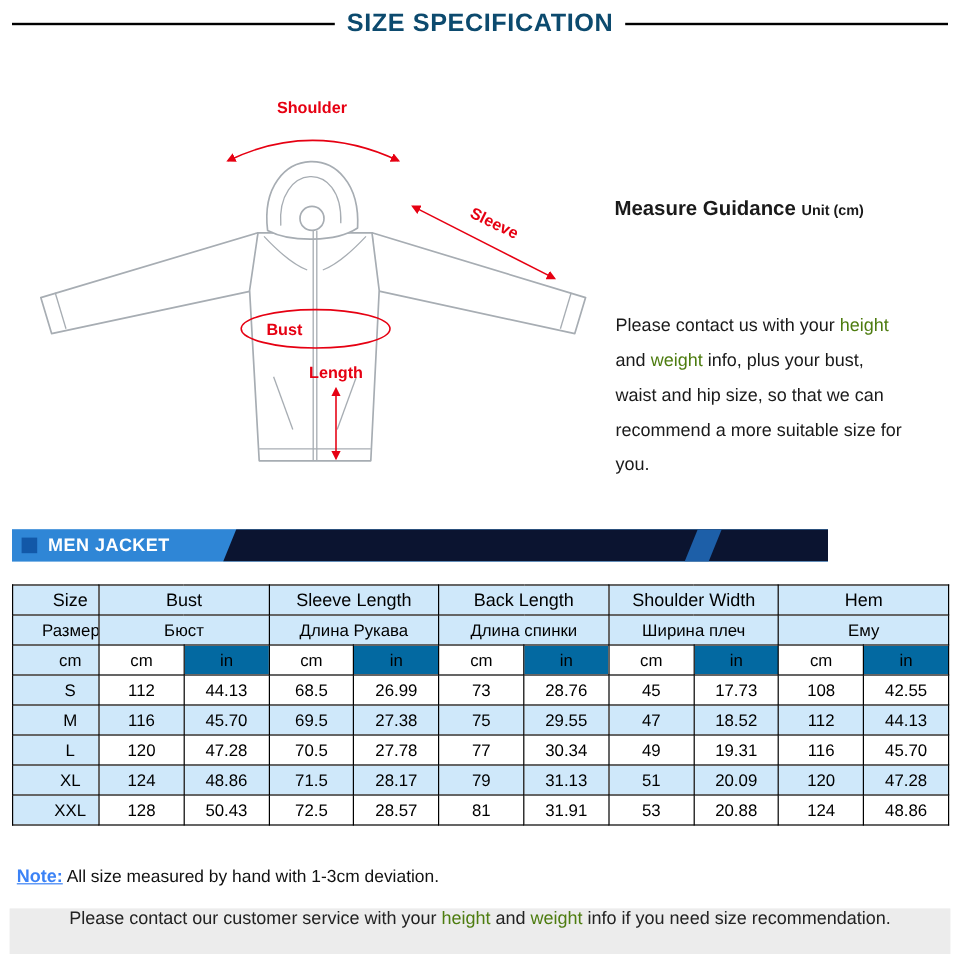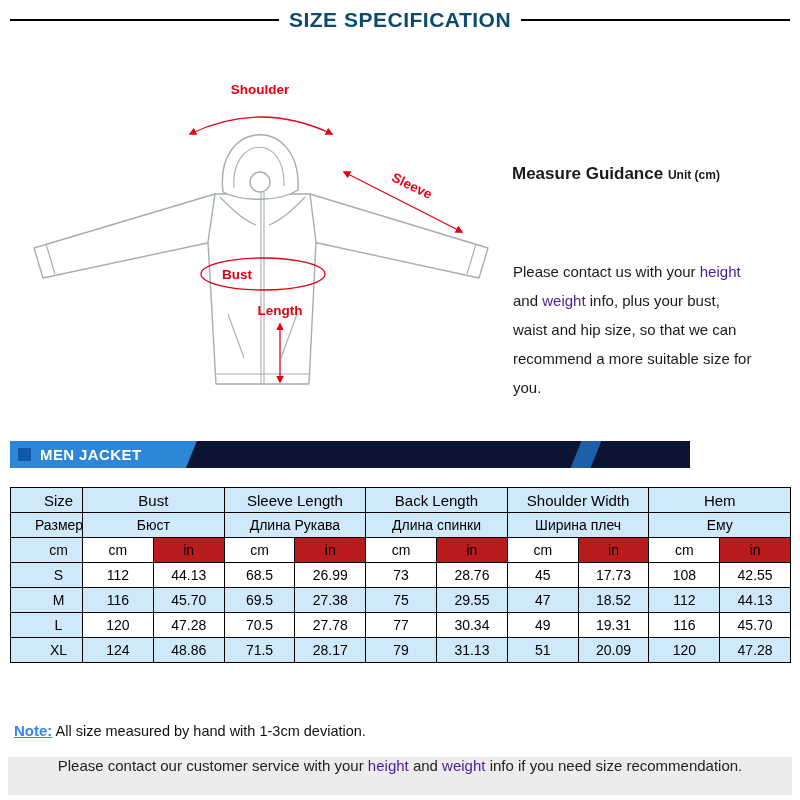--- a/index.html
+++ b/index.html
@@ -17,41 +17,41 @@
   .diagram { position:absolute; left:10px; top:52px; width:500px; height:375px; }
   .jl { fill:#ffffff; stroke:#a7adb3; stroke-width:1.4; stroke-linejoin:round; }
   .jd { fill:none; stroke:#a7adb3; stroke-width:1.1; }
   .rline { stroke:#e60012; stroke-width:1.3; fill:none; }
   .rlabel { fill:#e60012; font:700 13.5px "Liberation Sans", sans-serif; }
 
   
   .guidance-head { position:absolute; left:512px; top:164px; font-size:17px; font-weight:700; color:#1a1a1a; white-space:nowrap; }
   .guidance-head .unit { font-size:12px; font-weight:700; }
   .guidance-text { position:absolute; left:513px; top:258px; width:242px; font-size:15px; line-height:1.93; color:#1a1a1a; margin:0; }
-  .hl { color:#4c1d95; }
+  .hl { color:#4d7c0f; }
 
   
   .banner { position:absolute; left:10px; top:441px; width:680px; height:27px; background:#2f86d6; overflow:hidden; }
   .banner .navy { position:absolute; top:0; bottom:0; left:176px; width:760px; background:#0b1430; transform:skewX(-22deg); transform-origin:bottom left; }
   .banner .stripe { position:absolute; top:0; bottom:0; left:566px; width:20px; background:#1d5fa8; transform:skewX(-22deg); }
   .banner .sq { position:absolute; left:8px; top:7px; width:13px; height:13px; background:#1258a8; }
   .banner .label { position:absolute; left:30px; top:0; line-height:27px; color:#fff; font-weight:700; font-size:15px; letter-spacing:0.4px; }
 
   
   .size-table { position:absolute; left:10px; top:487px; width:780px; border-collapse:collapse; table-layout:fixed; }
   .size-table th, .size-table td {
     border:1px solid #000; height:24px; text-align:center; vertical-align:middle;
     font-weight:400; padding:0; color:#000; overflow:hidden; white-space:nowrap;
   }
   .size-table thead th { background:#cfe8fa; }
   .size-table thead tr.hdr-en th { font-size:15px; }
   .size-table thead tr.hdr-ru th { font-size:14px;margin-left:10px; }
   .size-table thead tr.units th { font-size:14px; }
   .size-table thead tr.units th.u-cm { background:#ffffff; }
-  .size-table thead tr.units th.u-in { background:#b91c1c; }
+  .size-table thead tr.units th.u-in { background:#0369a1; }
   .size-table th.c-size, .size-table td.c-size { background:#cfe8fa;padding-left:24px; }
   .size-table tbody td { background:#ffffff; font-size:14px; }
   .size-table tbody tr.alt td { background:#cfe8fa; }
   .size-table tbody td.c-size { background:#cfe8fa; }
 
   
   .note { position:absolute; left:14px; top:722px; font-size:14.5px; color:#111; }
   .note .note-label { color:#3b82f6; font-weight:700; font-size:15px; text-decoration:underline; }
   .footer {
     position:absolute; left:8px; right:8px; top:757px; height:38px; background:#ececec;
@@ -213,20 +213,33 @@
           <td>48.86</td>
           <td>71.5</td>
           <td>28.17</td>
           <td>79</td>
           <td>31.13</td>
           <td>51</td>
           <td>20.09</td>
           <td>120</td>
           <td>47.28</td>
         </tr>
+        <tr>
+          <td class="c-size">XXL</td>
+          <td>128</td>
+          <td>50.43</td>
+          <td>72.5</td>
+          <td>28.57</td>
+          <td>81</td>
+          <td>31.91</td>
+          <td>53</td>
+          <td>20.88</td>
+          <td>124</td>
+          <td>48.86</td>
+        </tr>
       </tbody>
   </table>
 
   <div class="note">
     <span class="note-label">Note:</span><span> All size measured by hand with 1-3cm deviation.</span>
   </div>
 
   <div class="footer">
     <span><span>Please contact our customer service with your </span><span class="hl">height</span><span> and </span><span class="hl">weight</span><span> info if you need size recommendation.</span></span>
   </div>

